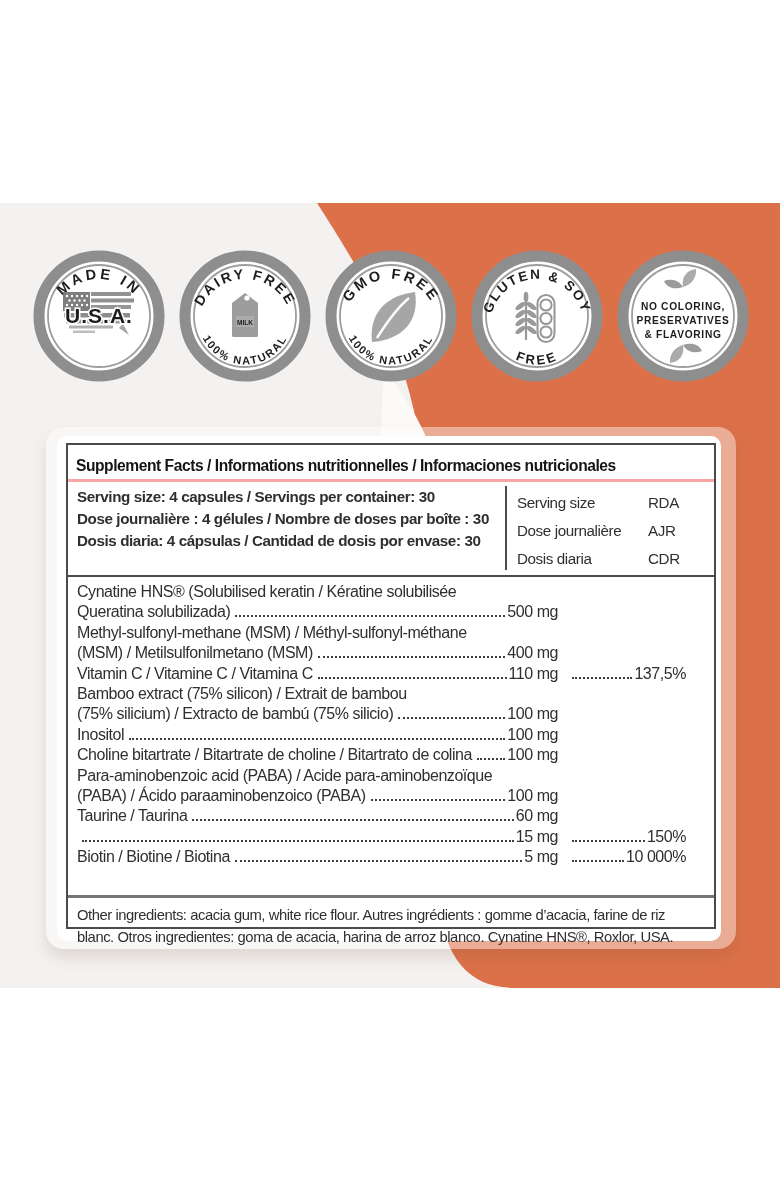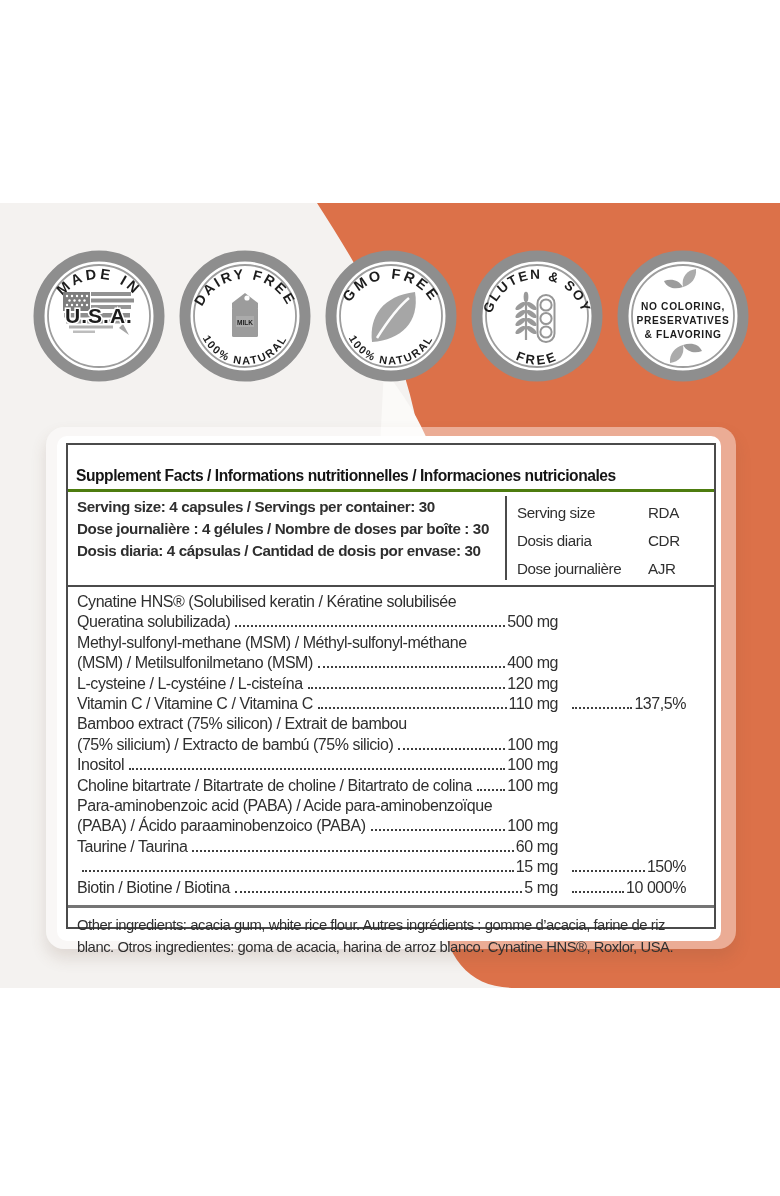--- a/index.html
+++ b/index.html
@@ -7,22 +7,22 @@
        font-family:"Liberation Sans","DejaVu Sans",sans-serif;}
   .band{position:absolute;left:0;top:203px;width:780px;height:785px;background:#f4f2f0;overflow:hidden;}
   .band svg{position:absolute;left:0;top:0;}
   .badges{position:absolute;top:250px;left:0;width:780px;height:132px;}
   .badge{position:absolute;top:0;width:132px;height:132px;}
   .outer-layer{position:absolute;left:46px;top:427px;width:690px;height:522px;border-radius:18px;
        background:rgba(255,255,255,0.42);box-shadow:0 9px 16px rgba(110,80,60,0.16);}
   .card{position:absolute;left:57px;top:436px;width:664px;height:505px;border-radius:10px;background:#ffffff;}
   .facts{position:absolute;left:66px;top:443px;width:650px;height:486px;border:2px solid #4b4b4b;
        box-sizing:border-box;background:#fff;color:#2f2f2f;}
-  .f-header{padding:22px 8px 4px 8px;font-size:15.6px;font-weight:bold;color:#151515;
-       letter-spacing:-0.45px;white-space:nowrap;border-bottom:3px solid #4d7c0f;overflow:hidden;}
+  .f-header{padding:12px 8px 4px 8px;font-size:15.6px;font-weight:bold;color:#151515;
+       letter-spacing:-0.45px;white-space:nowrap;border-bottom:3px solid #fca5a5;overflow:hidden;}
   .f-serving{display:flex;border-bottom:2px solid #4b4b4b;font-size:15.2px;letter-spacing:-0.4px;
        line-height:22px;padding:4px 0 5px 0;}
   .serv-left{flex:1;padding-left:9px;white-space:nowrap;overflow:hidden;font-weight:bold;}
   .serv-right{width:209px;border-left:2px solid #4b4b4b;padding:0 4px 0 10px;box-sizing:border-box;}
   .srow{display:flex;white-space:nowrap;margin-top:6px;}
   .srow .code{width:62px;margin-left:auto;text-align:left;flex:none;}
   .srow .slabel{flex:none;}
   .f-ingredients{padding:5px 28px 0 9px;font-size:16px;letter-spacing:-0.45px;line-height:20.4px;
        border-bottom:3px solid #757575;height:313px;box-sizing:content-box;overflow:hidden;}
   .ln{display:flex;align-items:baseline;white-space:nowrap;}
@@ -186,27 +186,27 @@
       <div>Serving size: 4 capsules / Servings per container: 30</div>
       <div>Dose journalière : 4 gélules / Nombre de doses par boîte : 30</div>
       <div>Dosis diaria: 4 cápsulas / Cantidad de dosis por envase: 30</div>
     </div>
     <div class="serv-right">
       <div class="srow">
         <span class="slabel">Serving size</span>
         <span class="code">RDA</span>
       </div>
       <div class="srow">
+        <span class="slabel">Dose journalière</span>
+        <span class="code">AJR</span>
+      </div>
+      <div class="srow">
         <span class="slabel">Dosis diaria</span>
         <span class="code">CDR</span>
       </div>
-      <div class="srow">
-        <span class="slabel">Dose journalière</span>
-        <span class="code">AJR</span>
-      </div>
     </div>
   </div>
 
   <div class="f-ingredients">
 
     <div class="ln">
         <span class="nm">Cynatine HNS® (Solubilised keratin / Kératine solubilisée</span>
         <span class="sp"></span>
         <span class="pz"></span>
       </div>
@@ -222,26 +222,20 @@
         <span class="sp"></span>
         <span class="pz"></span>
       </div>
     <div class="ln">
         <span class="nm">(MSM) / Metilsulfonilmetano (MSM)</span>
         <span class="leader"></span>
         <span class="val">400 mg</span>
         <span class="pz"></span>
       </div>
 
-    <div class="ln">
-        <span class="nm">L-cysteine / L-cystéine / L-cisteína</span>
-        <span class="leader"></span>
-        <span class="val">120 mg</span>
-        <span class="pz"></span>
-      </div>
 
     <div class="ln">
         <span class="nm">Vitamin C / Vitamine C / Vitamina C</span>
         <span class="leader"></span>
         <span class="val">110 mg</span>
         <span class="pz">
           <span class="leader"></span>
           <span class="pct">137,5%</span>
         </span>
       </div>

